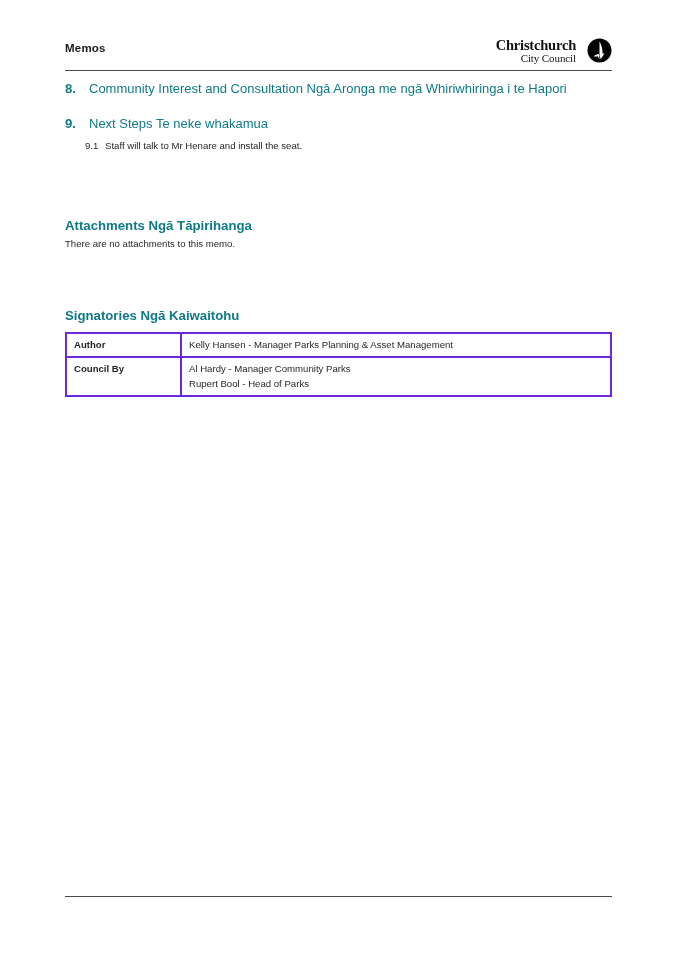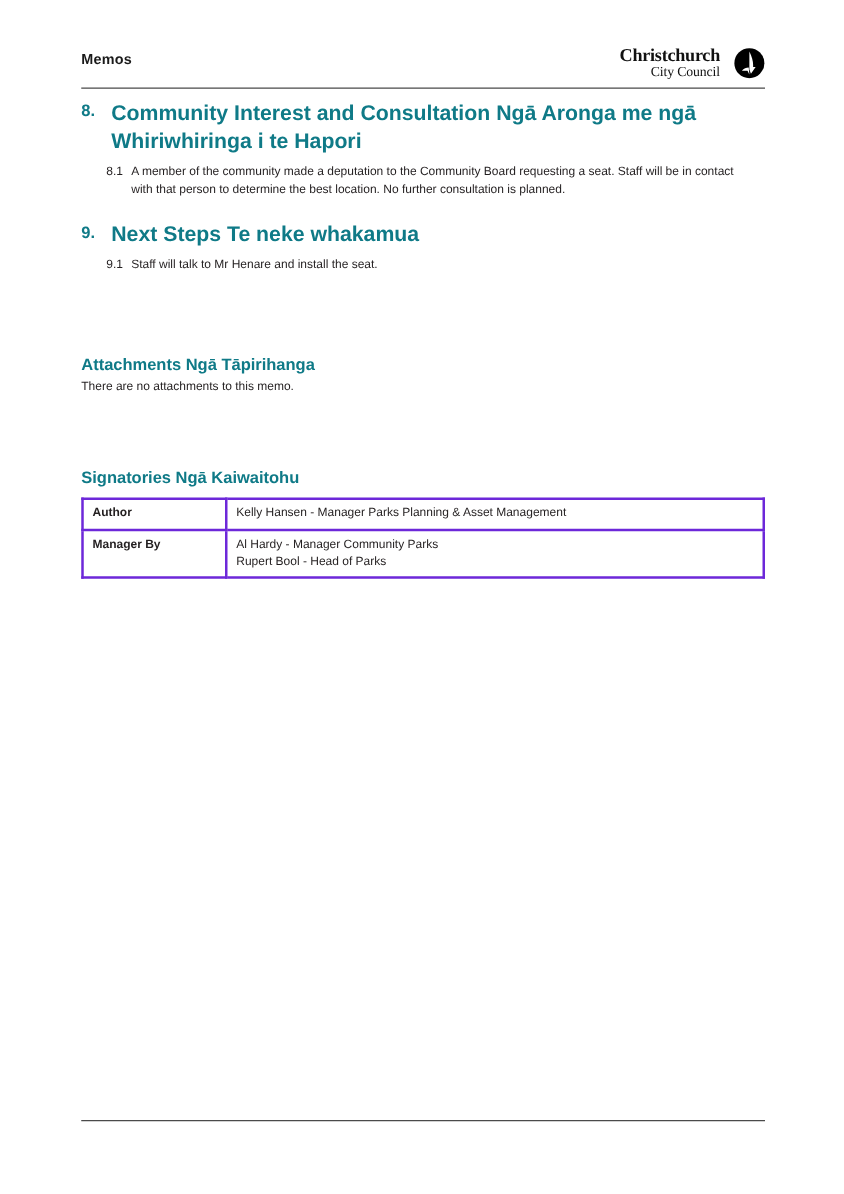--- a/index.html
+++ b/index.html
@@ -96,22 +96,22 @@
     color: #0f7a87;
   }
   .section-num {
     font-size: 13.2px;
     font-weight: bold;
     width: 24px;
     flex: 0 0 24px;
     line-height: 1.32;
   }
   .section-title {
-    font-size: 17px;
-    font-weight: bold;
+    font-size: 13px;
+    font-weight: normal;
     line-height: 1.32;
     flex: 1 1 auto;
   }
 
   
   .clause {
     display: flex;
     align-items: flex-start;
     margin-top: 6px;
   }
@@ -210,24 +210,20 @@
     </div>
   </div>
   <div class="header-rule"></div>
 
   <div class="content">
 
     <div class="section">
       <div class="section-num">8.</div>
       <div class="section-title">Community Interest and Consultation Ngā Aronga me ngā Whiriwhiringa i te Hapori</div>
     </div>
-    <div class="clause">
-      <div class="clause-num">8.1</div>
-      <div class="clause-text">A member of the community made a deputation to the Community Board requesting a seat. Staff will be in contact with that person to determine the best location. No further consultation is planned.</div>
-    </div>
 
     <div class="gap-section"></div>
 
     <div class="section">
       <div class="section-num">9.</div>
       <div class="section-title">Next Steps Te neke whakamua</div>
     </div>
     <div class="clause">
       <div class="clause-num">9.1</div>
       <div class="clause-text">Staff will talk to Mr Henare and install the seat.</div>
@@ -244,21 +240,21 @@
 
     <table class="sig-table">
       <tbody>
         <tr>
           <td class="label">Author</td>
           <td>
             <span class="line">Kelly Hansen - Manager Parks Planning &amp; Asset Management</span>
           </td>
         </tr>
         <tr>
-          <td class="label">Manager By</td>
+          <td class="label">Council By</td>
           <td>
             <span class="line">Al Hardy - Manager Community Parks</span>
             <span class="line">Rupert Bool - Head of Parks</span>
           </td>
         </tr>
       </tbody>
     </table>
 
   </div>
 

